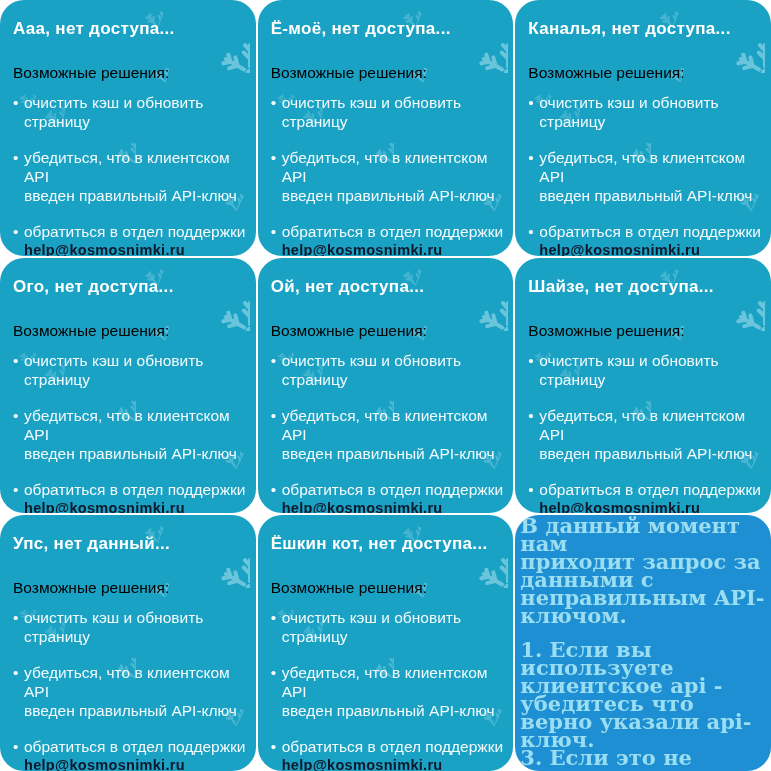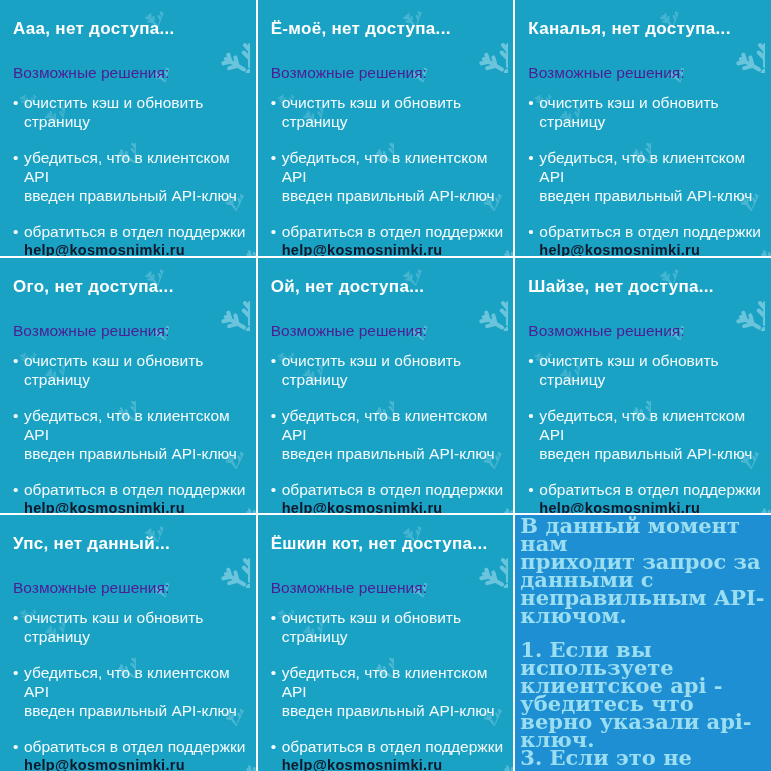--- a/index.html
+++ b/index.html
@@ -15,35 +15,36 @@
   }
 
   .tile {
     position: relative;
     background: #1aa2c5;
     overflow: hidden;
     box-sizing: border-box;
     padding: 12px 6px 10px 13px;
     color: #ffffff;
     font-family: "Liberation Sans", sans-serif;
+    border-radius: 24px;
   }
 
   .tile-title {
     position: relative; z-index: 1;
     margin: 7px 0 0 0;
     font-size: 17px;
     font-weight: bold;
     letter-spacing: 0.3px;
   }
 
   .solutions-heading {
     position: relative; z-index: 1;
     margin: 25px 0 0 0;
     font-size: 15.5px;
-    color: #4c1d95;
+    color: #000000;
   }
 
   .solutions {
     position: relative; z-index: 1;
     list-style: none;
     margin: 11px 0 0 0;
     padding: 0;
   }
 
   .solution {

